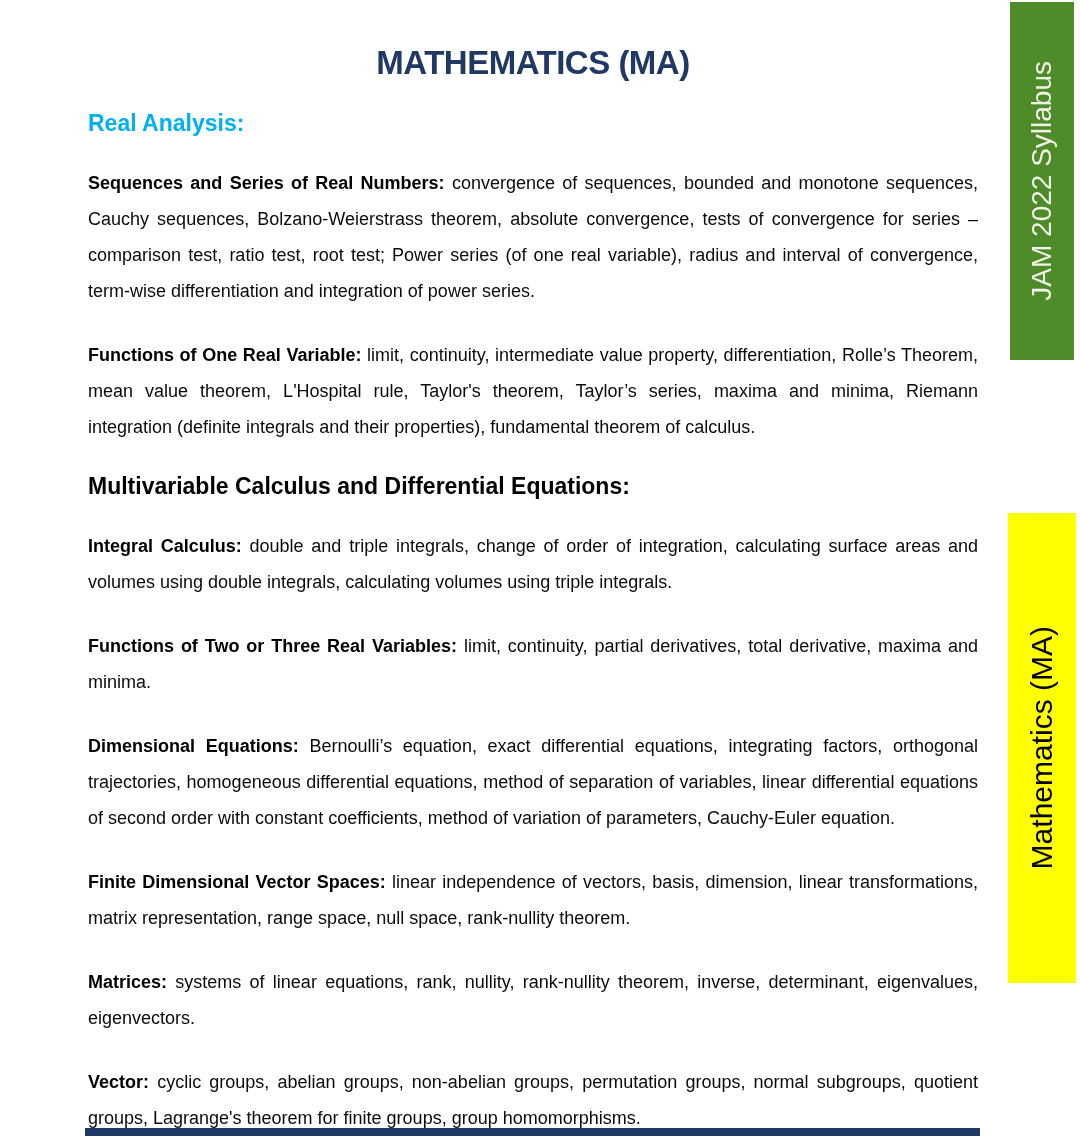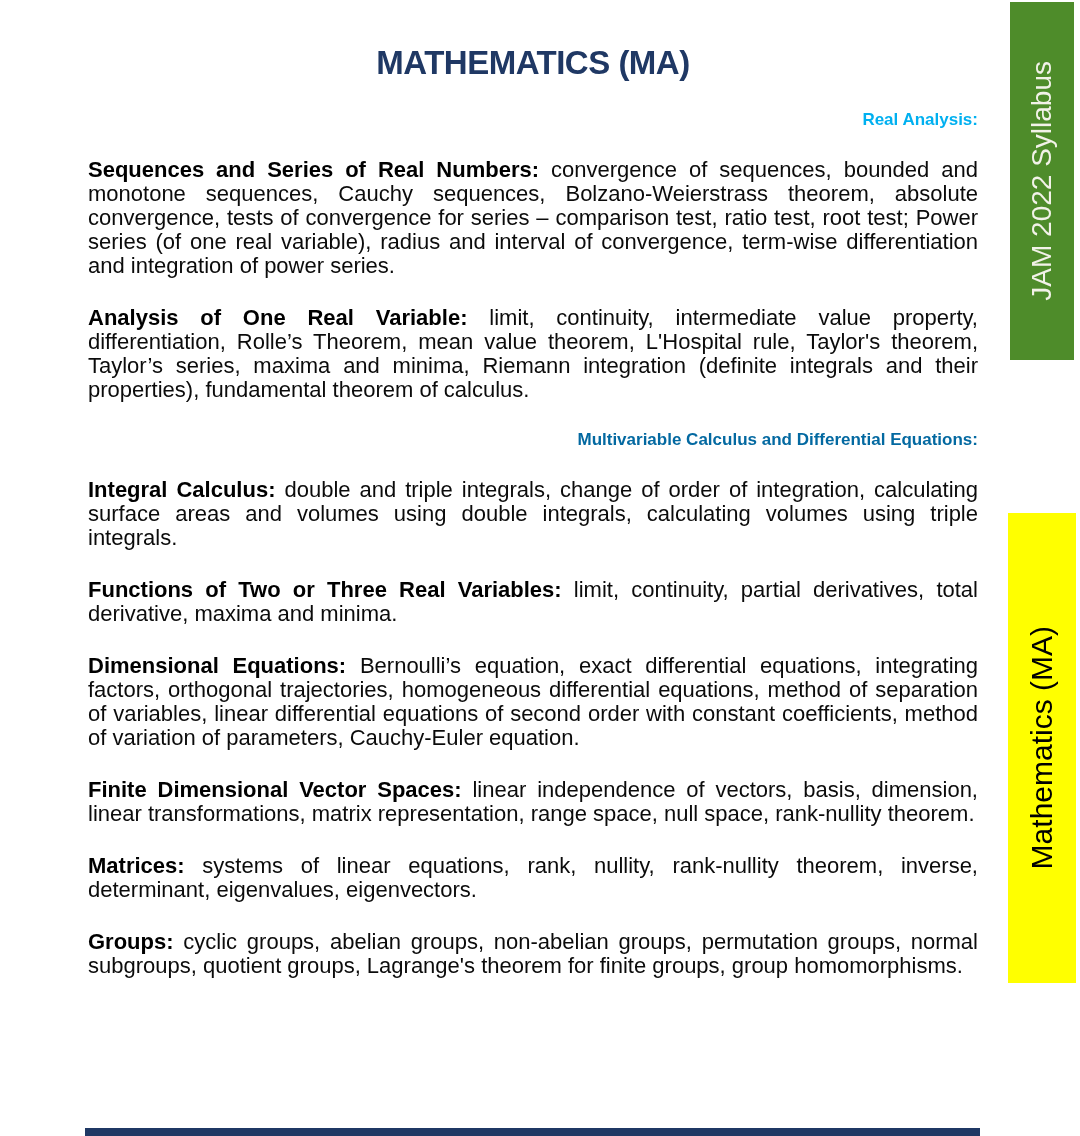--- a/index.html
+++ b/index.html
@@ -26,33 +26,32 @@
   .page-title {
     margin: 44px 0 28px 0;
     text-align: center;
     font-size: 33px;
     font-weight: 700;
     letter-spacing: -0.5px;
     color: #1f3864;
   }
   .section-heading {
     margin: 0 0 28px 0;
-    font-size: 17px;
+    font-size: 23px;
     font-weight: 700;
     color: #00b0f0;
-    text-align: right;
   }
   .section-heading .colon-regular {
     font-weight: 400;
     color: #00a3d8;
   }
   .para {
     margin: 0 0 28px 0;
-    font-size: 22px;
-    line-height: 24px;
+    font-size: 18px;
+    line-height: 36px;
     color: #0b0b0b;
     text-align: justify;
   }
   .para .lead {
     font-weight: 700;
     color: #000000;
   }
   .banner {
     position: absolute;
     display: flex;
@@ -98,36 +97,36 @@
 <div class="page">
 
   <div class="content">
 
     <div class="page-title" style="color: rgb(31, 56, 100);">MATHEMATICS (MA)</div>
 
     <div class="section-heading" style="color: rgb(0, 176, 240);"><span>Real Analysis</span><span>:</span></div>
 
     <p class="para"><span class="lead">Sequences and Series of Real Numbers:</span> <span>convergence of sequences, bounded and monotone sequences, Cauchy sequences, Bolzano-Weierstrass theorem, absolute convergence, tests of convergence for series – comparison test, ratio test, root test; Power series (of one real variable), radius and interval of convergence, term-wise differentiation and integration of power series.</span></p>
 
-    <p class="para"><span class="lead">Analysis of One Real Variable:</span> <span>limit, continuity, intermediate value property, differentiation, Rolle’s Theorem, mean value theorem, L'Hospital rule, Taylor's theorem, Taylor’s series, maxima and minima, Riemann integration (definite integrals and their properties), fundamental theorem of calculus.</span></p>
+    <p class="para"><span class="lead">Functions of One Real Variable:</span> <span>limit, continuity, intermediate value property, differentiation, Rolle’s Theorem, mean value theorem, L'Hospital rule, Taylor's theorem, Taylor’s series, maxima and minima, Riemann integration (definite integrals and their properties), fundamental theorem of calculus.</span></p>
 
-    <div class="section-heading" style="color: #0369a1;"><span>Multivariable Calculus and Differential Equations</span><span>:</span></div>
+    <div class="section-heading" style="color: #000000;"><span>Multivariable Calculus and Differential Equations</span><span>:</span></div>
 
     <p class="para"><span class="lead">Integral Calculus:</span> <span>double and triple integrals, change of order of integration, calculating surface areas and volumes using double integrals, calculating volumes using triple integrals.</span></p>
 
     <p class="para"><span class="lead">Functions of Two or Three Real Variables:</span> <span>limit, continuity, partial derivatives, total derivative, maxima and minima.</span></p>
 
     <p class="para"><span class="lead">Dimensional Equations:</span> <span>Bernoulli’s equation, exact differential equations, integrating factors, orthogonal trajectories, homogeneous differential equations, method of separation of variables, linear differential equations of second order with constant coefficients, method of variation of parameters, Cauchy-Euler equation.</span></p>
 
 
     <p class="para"><span class="lead">Finite Dimensional Vector Spaces:</span> <span>linear independence of vectors, basis, dimension, linear transformations, matrix representation, range space, null space, rank-nullity theorem.</span></p>
 
     <p class="para"><span class="lead">Matrices:</span> <span>systems of linear equations, rank, nullity, rank-nullity theorem, inverse, determinant, eigenvalues, eigenvectors.</span></p>
 
-    <p class="para"><span class="lead">Groups:</span> <span>cyclic groups, abelian groups, non-abelian groups, permutation groups, normal subgroups, quotient groups, Lagrange's theorem for finite groups, group homomorphisms.</span></p>
+    <p class="para"><span class="lead">Vector:</span> <span>cyclic groups, abelian groups, non-abelian groups, permutation groups, normal subgroups, quotient groups, Lagrange's theorem for finite groups, group homomorphisms.</span></p>
 
   </div>
 
   <div class="banner banner-green" style="background: rgb(78, 140, 42); color: rgb(242, 242, 232);">
     <span class="banner-text">JAM 2022 Syllabus</span>
   </div>
 
   <div class="banner banner-yellow" style="background: rgb(255, 255, 0); color: rgb(0, 0, 0);">
     <span class="banner-text">Mathematics (MA)</span>
   </div>

